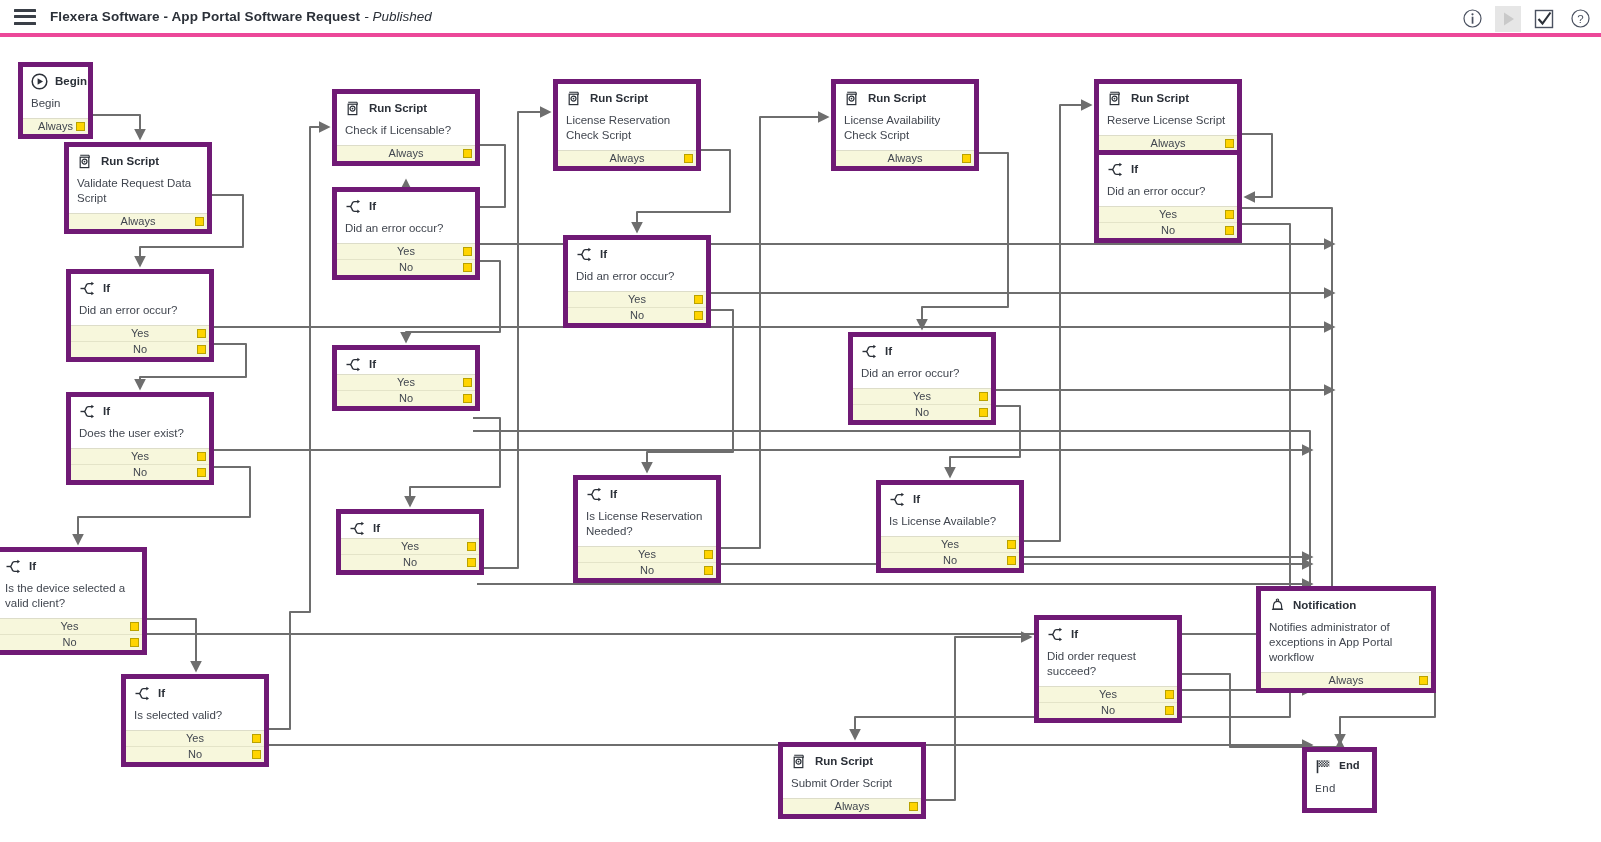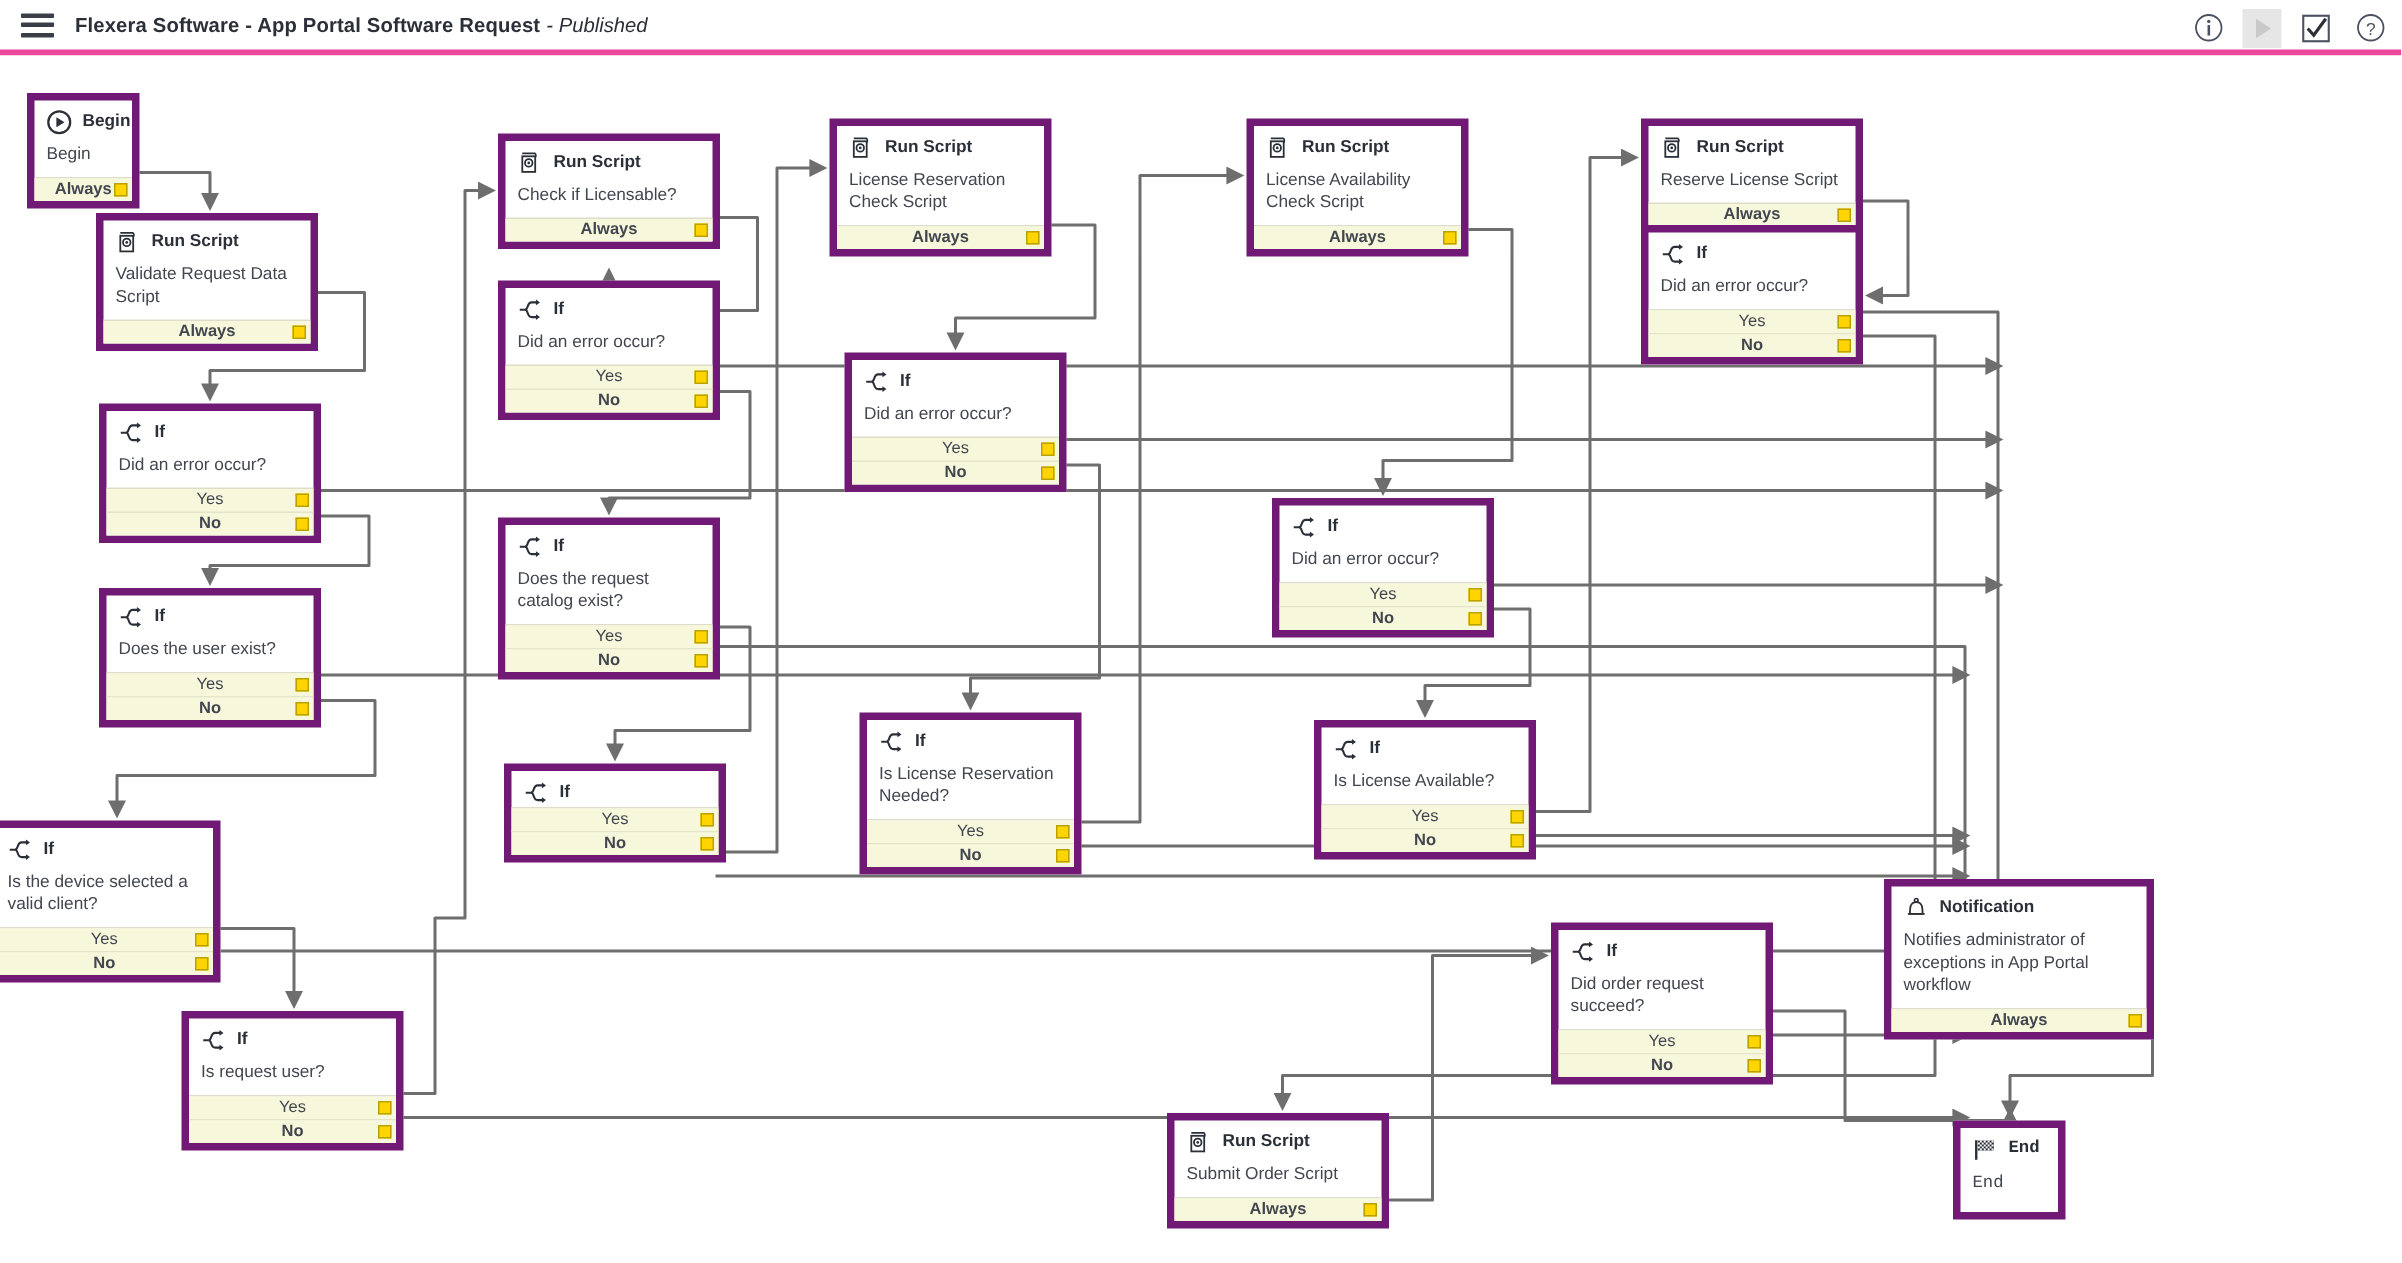--- a/index.html
+++ b/index.html
@@ -110,21 +110,21 @@
   .out-row {
     position: relative;
     background: #f7f7dc;
     border-bottom: 1px solid #e4e4c8;
     height: 15px;
     line-height: 15px;
     text-align: center;
     font-size: 11px;
     color: #41464f;
   }
-  .out-row:last-child { border-bottom: none; font-weight: bold; }
+  .out-row:last-child { border-bottom: none; }
   .out-port {
     position: absolute;
     right: 3px; top: 3px;
     width: 9px; height: 9px;
     background: #ffd400;
     border: 1px solid #b9a200;
     box-sizing: border-box;
   }
   .node.no-outs .node-desc { padding-bottom: 12px; }
 </style>
@@ -323,21 +323,21 @@
           <div class="node-head">
             <span class="node-icon"><svg viewBox="0 0 17 17">
                 <path d="M1.5,8.5 H5" stroke="#2b3038" stroke-width="1.4" fill="none"></path>
                 <path d="M5,8.5 C7.5,8.5 6,3.6 9.5,3.6 H13" stroke="#2b3038" stroke-width="1.4" fill="none"></path>
                 <path d="M5,8.5 C7.5,8.5 6,13.4 9.5,13.4 H13" stroke="#2b3038" stroke-width="1.4" fill="none"></path>
                 <polygon points="12.3,1.7 15,3.6 12.3,5.5" fill="#2b3038"></polygon>
                 <polygon points="12.3,11.5 15,13.4 12.3,15.3" fill="#2b3038"></polygon>
               </svg></span>
             <span class="node-title">If</span>
           </div>
-          <div class="node-desc">Is request user?</div>
+          <div class="node-desc">Is selected valid?</div>
           <div class="node-outs">
             <div class="out-row"><span>Yes</span><span class="out-port"></span></div>
             <div class="out-row"><span>No</span><span class="out-port"></span></div>
           </div>
         </div>
         <div class="node" style="left: 332px; top: 52px; width: 148px;">
           <div class="node-head">
             <span class="node-icon"><svg viewBox="0 0 17 17">
                 <path d="M3.2,2.2 h8.4 a2,2 0 0 1 0,3 h-1.6" fill="#fff" stroke="#2b3038" stroke-width="1.1"></path>
                 <rect x="3.2" y="4.2" width="8.6" height="10.4" fill="#fff" stroke="#2b3038" stroke-width="1.2"></rect>
@@ -372,21 +372,20 @@
           <div class="node-head">
             <span class="node-icon"><svg viewBox="0 0 17 17">
                 <path d="M1.5,8.5 H5" stroke="#2b3038" stroke-width="1.4" fill="none"></path>
                 <path d="M5,8.5 C7.5,8.5 6,3.6 9.5,3.6 H13" stroke="#2b3038" stroke-width="1.4" fill="none"></path>
                 <path d="M5,8.5 C7.5,8.5 6,13.4 9.5,13.4 H13" stroke="#2b3038" stroke-width="1.4" fill="none"></path>
                 <polygon points="12.3,1.7 15,3.6 12.3,5.5" fill="#2b3038"></polygon>
                 <polygon points="12.3,11.5 15,13.4 12.3,15.3" fill="#2b3038"></polygon>
               </svg></span>
             <span class="node-title">If</span>
           </div>
-          <div class="node-desc">Does the request catalog exist?</div>
           <div class="node-outs">
             <div class="out-row"><span>Yes</span><span class="out-port"></span></div>
             <div class="out-row"><span>No</span><span class="out-port"></span></div>
           </div>
         </div>
         <div class="node" style="left: 336px; top: 472px; width: 148px;">
           <div class="node-head">
             <span class="node-icon"><svg viewBox="0 0 17 17">
                 <path d="M1.5,8.5 H5" stroke="#2b3038" stroke-width="1.4" fill="none"></path>
                 <path d="M5,8.5 C7.5,8.5 6,3.6 9.5,3.6 H13" stroke="#2b3038" stroke-width="1.4" fill="none"></path>

